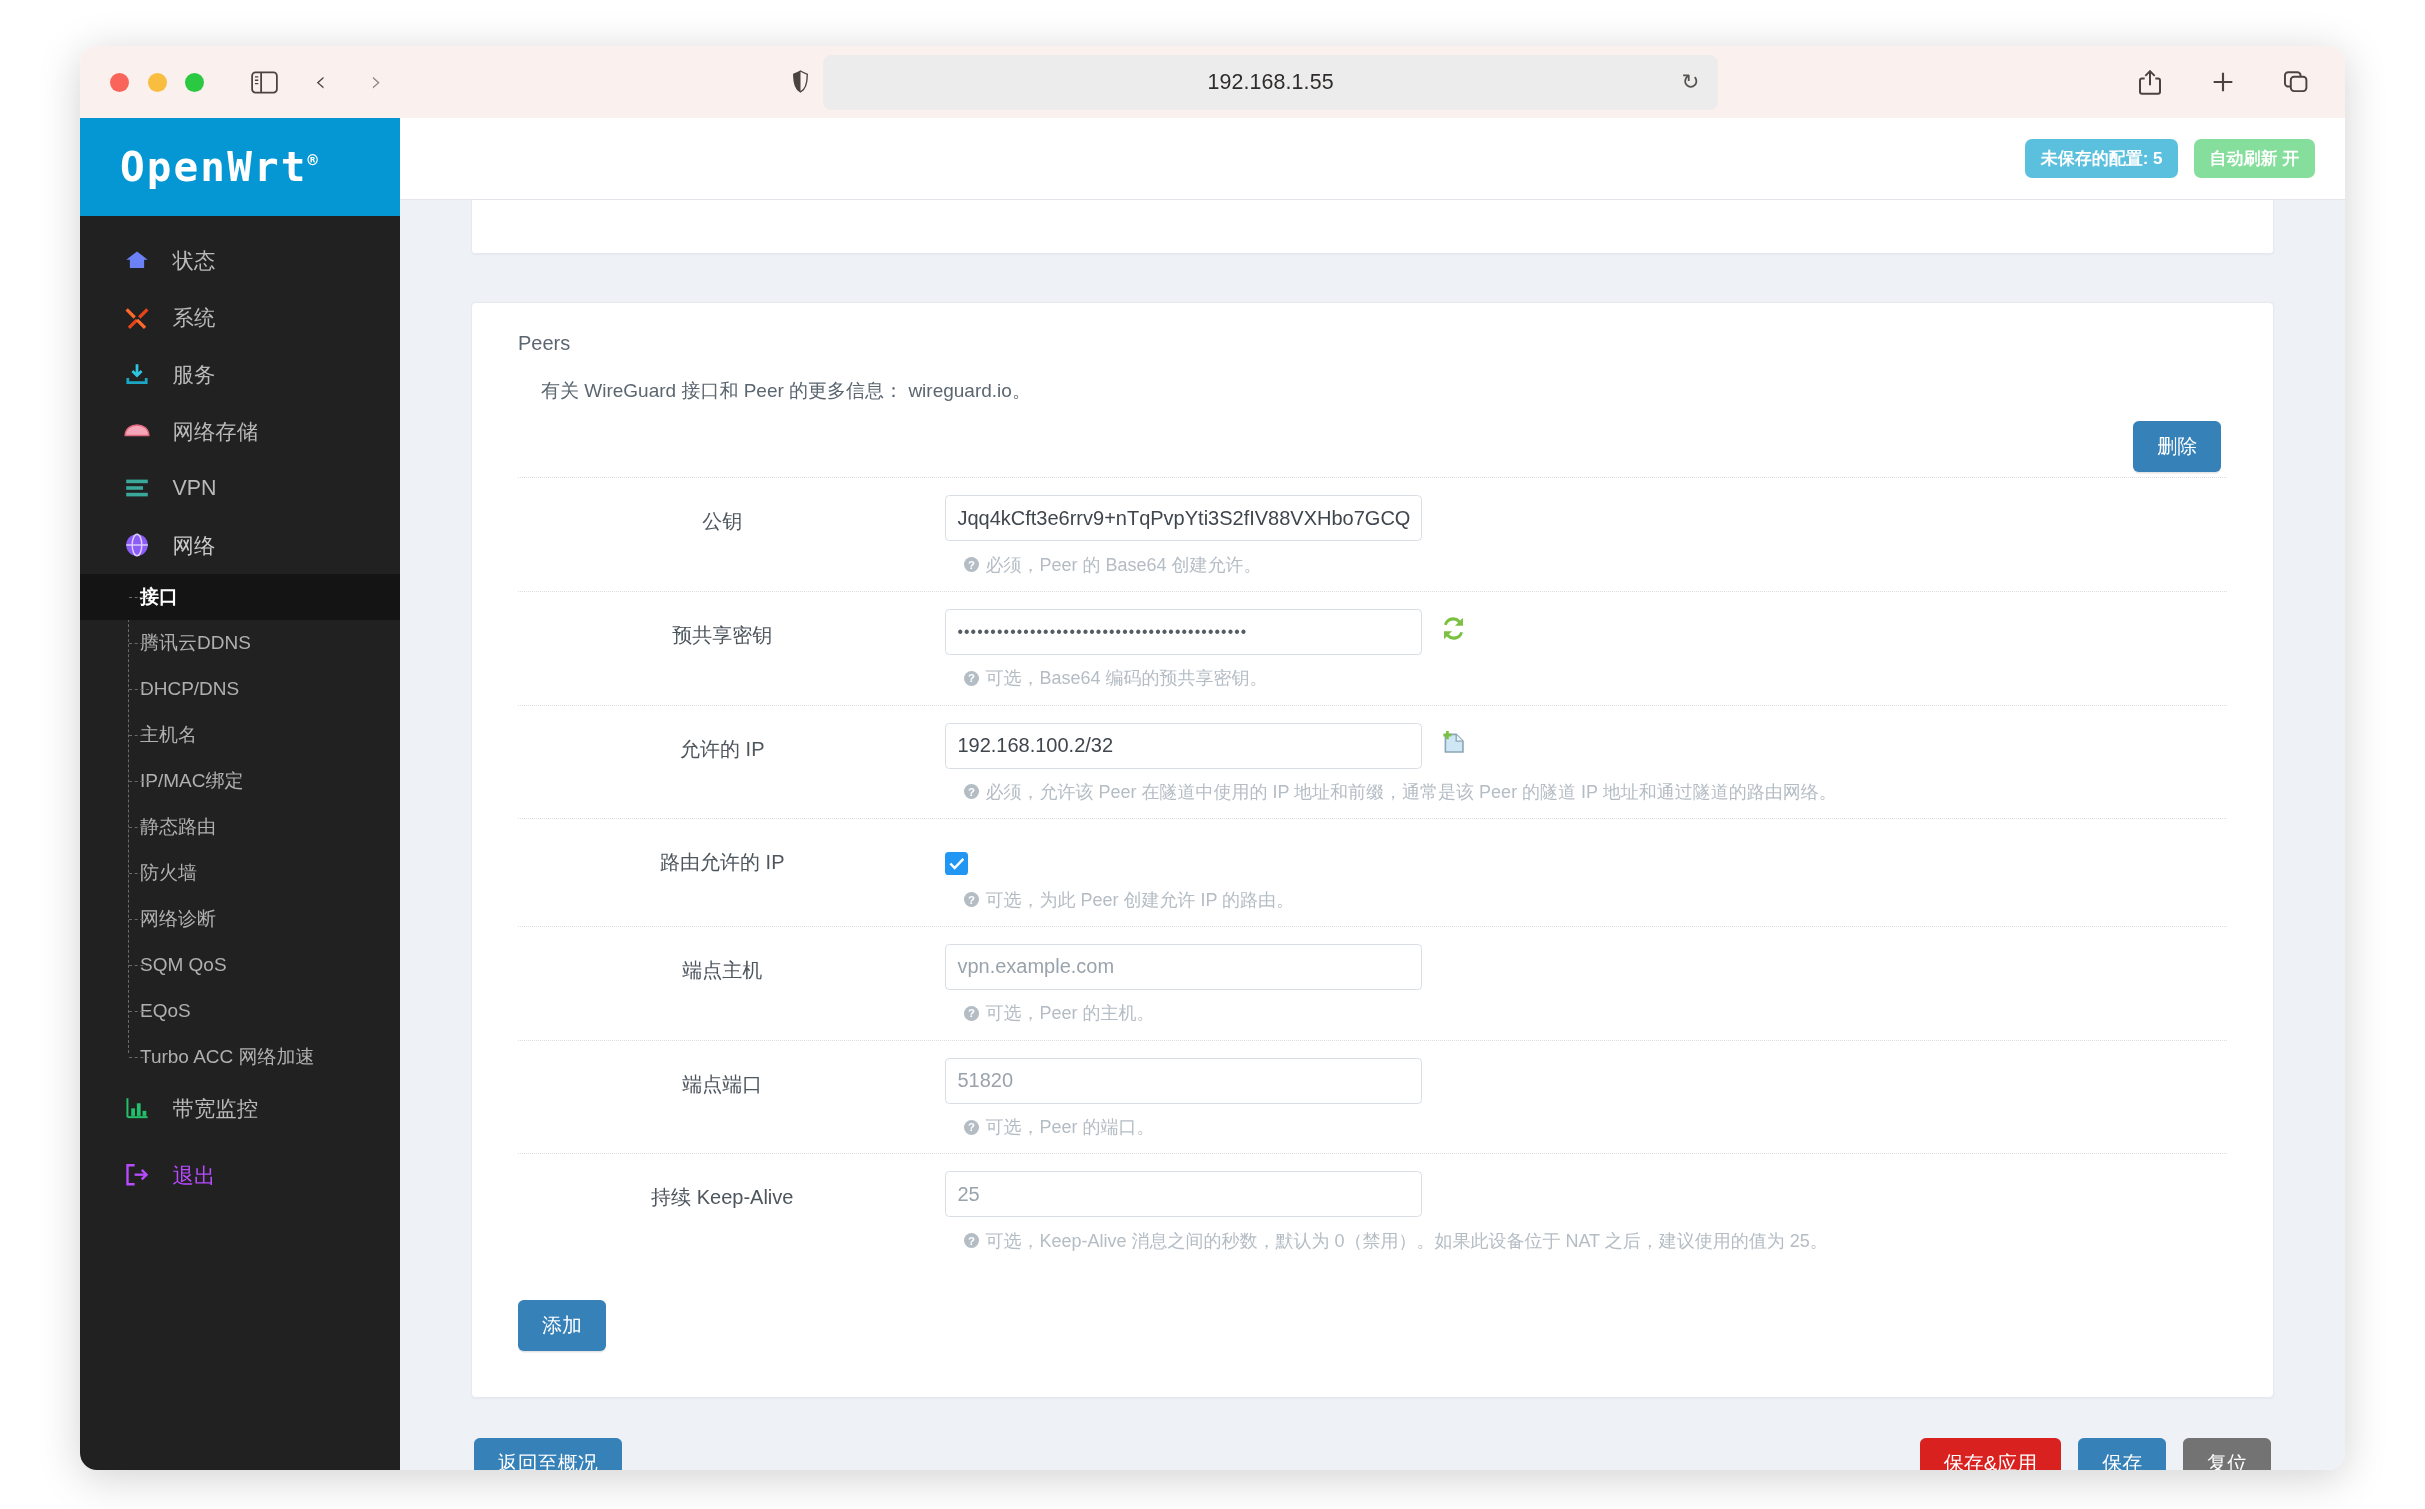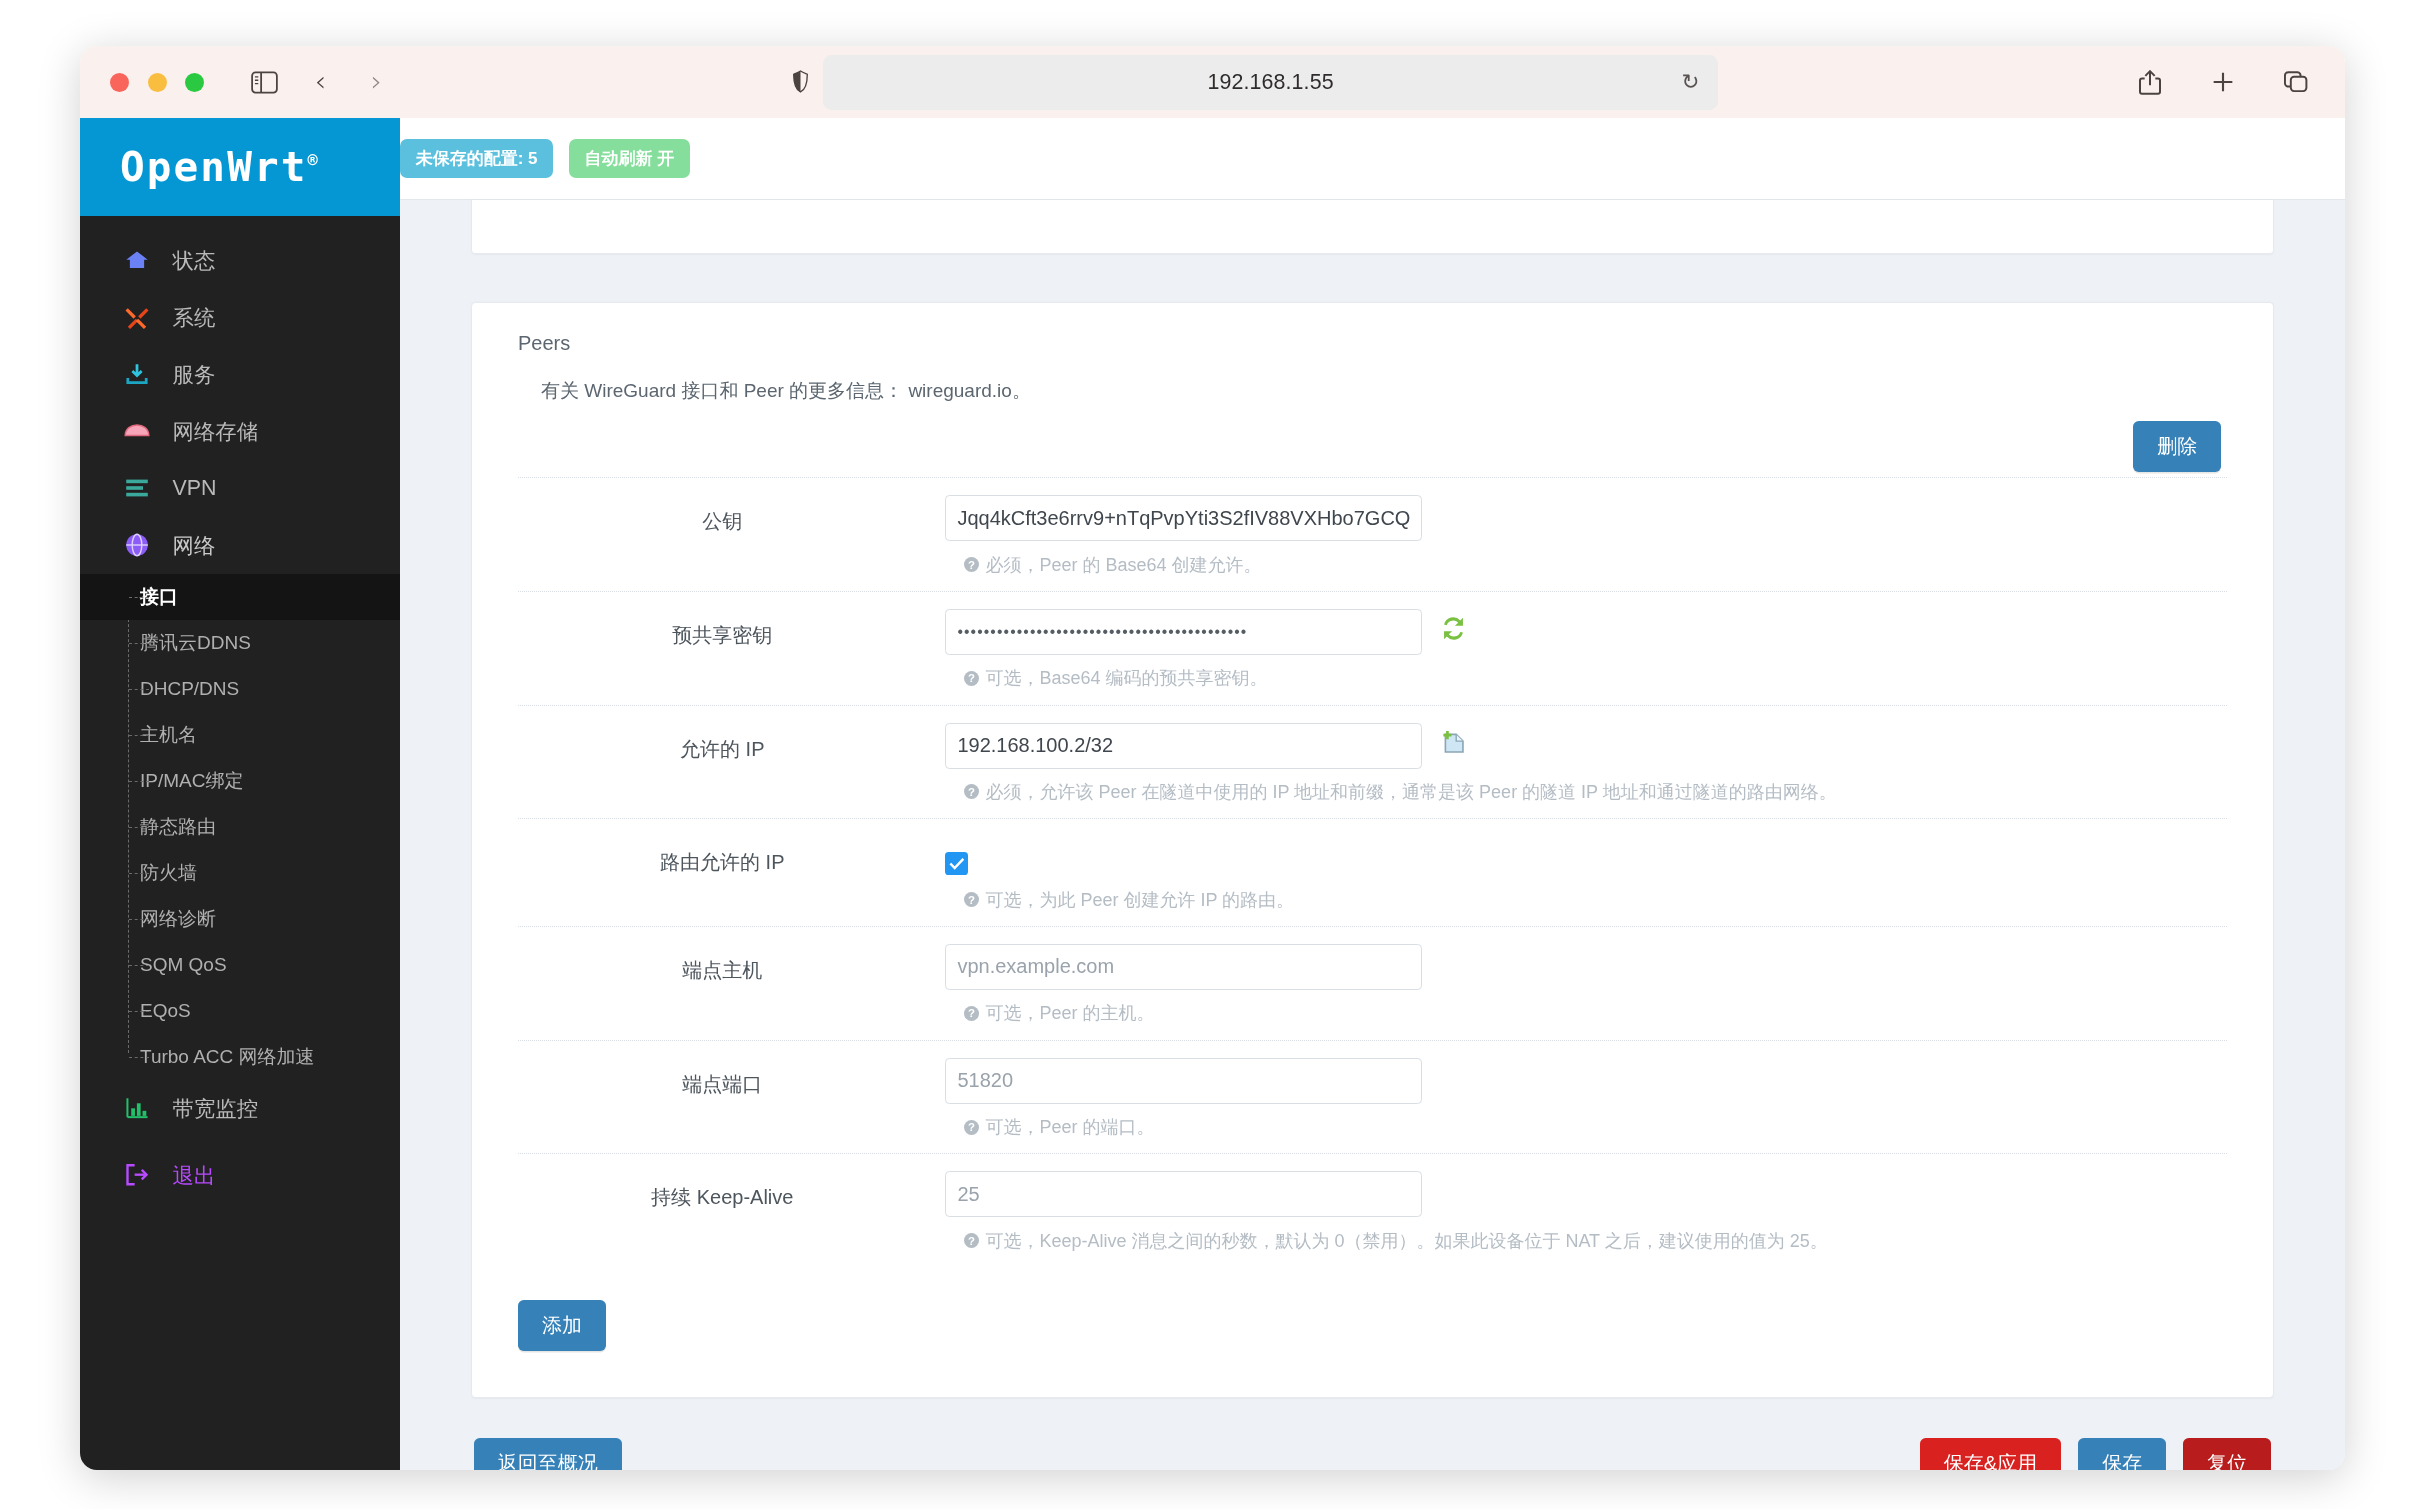--- a/index.html
+++ b/index.html
@@ -143,21 +143,21 @@
   .content {
     flex: 1;
     position: relative;
     background: #eef2f7;
     overflow: hidden;
   }
   .topbar {
     height: 82px;
     background: #ffffff;
     border-bottom: 0.7px solid #e3e7ec;
-    display: flex; align-items: center; justify-content: flex-start;
+    display: flex; align-items: center; justify-content: flex-end;
     padding-right: 30px;
     gap: 15.7px;
   }
   .badge {
     font-size: 17px;
     color: #ffffff;
     border-radius: 7.1px;
     padding: 7.8px 15.7px;
     font-weight: bold;
     white-space: nowrap;
@@ -193,21 +193,21 @@
     border-radius: 5.7px;
     color: #ffffff;
     font-size: 20px;
     padding: 12px 24px;
     cursor: pointer;
     font-family: "Liberation Sans", sans-serif;
     box-shadow: 0 1.4px 0 rgba(0,0,0,0.10);
   }
   .btn-blue { background: #3581b8; }
   .btn-red  { background: #d9211f; }
-  .btn-grey { background: #b91c1c; }
+  .btn-grey { background: #737373; }
 
   .field-row {
     border-top: 1.4px dotted #d9dee4;
     padding: 17px 0 10px 0;
     display: flex;
     flex-direction: column;
   }
   .field-row:first-of-type { border-top: 1.4px dotted #d9dee4; }
   .field-line {
     display: flex;

